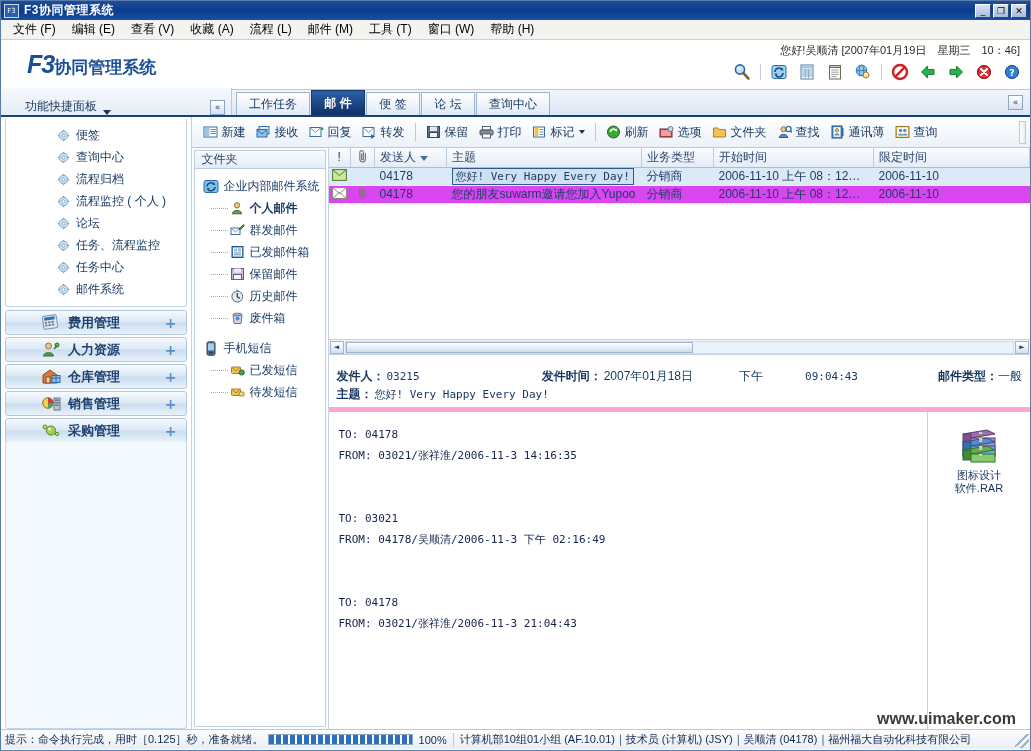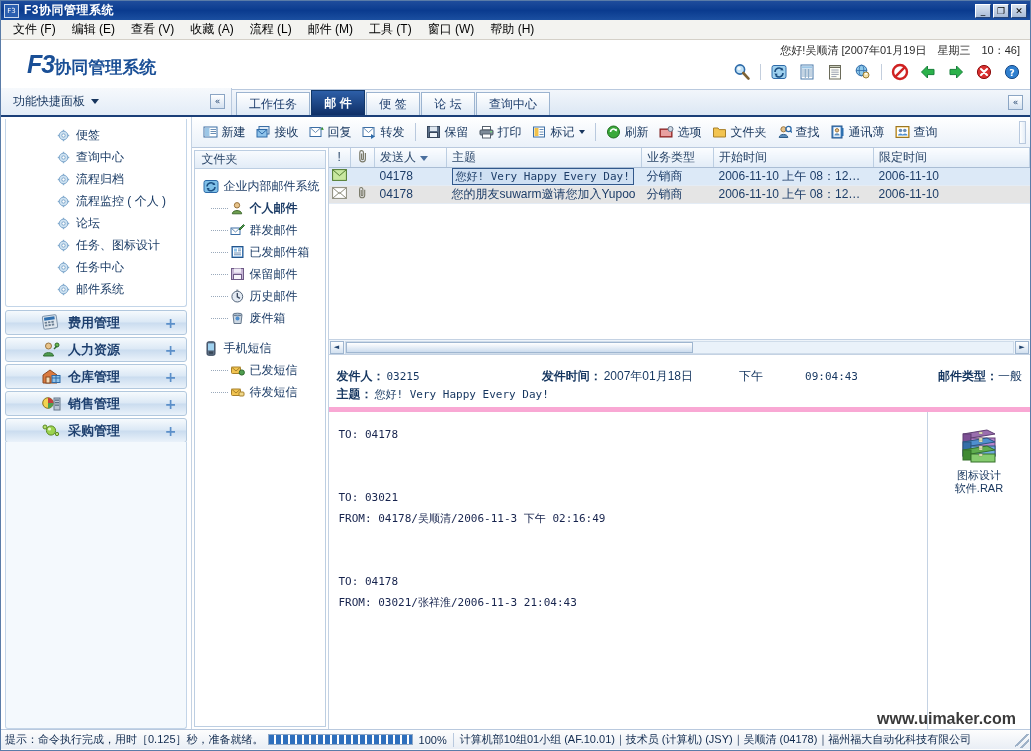--- a/index.html
+++ b/index.html
@@ -110,22 +110,22 @@
   .tabrow {
     height: 27px;
     background: linear-gradient(to bottom,#f2f6fb,#dce7f4);
     border-bottom: 2px solid #1b3f78;
     display: flex; align-items: flex-end;
     position: relative;
     box-sizing: border-box;
   }
   .panel-toggle-left {
     width: 231px; height: 27px;
-    display: flex; align-items: center;
-    padding-left: 12px;
+    display: flex; align-items: flex-end;
+    padding-left: 24px;
     box-sizing: border-box;
     background: linear-gradient(to bottom,#f6f9fc,#e3ecf7);
     border-right: 1px solid #b9c9de;
   }
   .panel-toggle-left .lbl { font-size: 12px; color:#16355e; }
   .caret-down {
     margin-left: 6px;
     width: 0;height: 0;
     border-left: 4px solid transparent;
     border-right: 4px solid transparent;
@@ -238,21 +238,21 @@
     border-top: none;
     background: #f4f9fd;
     border-radius: 0 0 3px 3px;
     margin-top: -3px;
   }
 
   
   .center-col {
     flex: 1;
     display: flex; flex-direction: column;
-    background:#e5e5e5;
+    background:#d946ef;
   }
   .toolbar {
     height: 31px;
     background: linear-gradient(to bottom,#ffffff,#eaf1f9);
     border-bottom: 1px solid #b9c9de;
     display: flex; align-items: center;
     padding-left: 6px;
     box-sizing: border-box;
     position: relative;
   }
@@ -706,21 +706,21 @@
                 <circle cx="6.5" cy="6.5" r="4.3" fill="#cfe3f2" stroke="#7fa8cd"></circle>
                 <circle cx="6.5" cy="6.5" r="1.7" fill="#ffffff" stroke="#7fa8cd"></circle>
                 <g stroke="#7fa8cd" stroke-width="1.4">
                   <line x1="6.5" y1="0.8" x2="6.5" y2="2.4"></line>
                   <line x1="6.5" y1="10.6" x2="6.5" y2="12.2"></line>
                   <line x1="0.8" y1="6.5" x2="2.4" y2="6.5"></line>
                   <line x1="10.6" y1="6.5" x2="12.2" y2="6.5"></line>
                 </g>
               </svg>
             </span>
-          <span class="slabel">任务、图标设计</span>
+          <span class="slabel">任务、流程监控</span>
         </div>
         <div class="sub-item">
           <span class="sicon">
               <svg width="13" height="13" viewBox="0 0 13 13">
                 <circle cx="6.5" cy="6.5" r="4.3" fill="#cfe3f2" stroke="#7fa8cd"></circle>
                 <circle cx="6.5" cy="6.5" r="1.7" fill="#ffffff" stroke="#7fa8cd"></circle>
                 <g stroke="#7fa8cd" stroke-width="1.4">
                   <line x1="6.5" y1="0.8" x2="6.5" y2="2.4"></line>
                   <line x1="6.5" y1="10.6" x2="6.5" y2="12.2"></line>
                   <line x1="0.8" y1="6.5" x2="2.4" y2="6.5"></line>
@@ -1220,20 +1220,21 @@
             </div>
             <div class="dh-row">
               <span class="dh-lbl">主题：</span>
               <span class="dh-val">您好! Very Happy Every Day!</span>
             </div>
           </div>
 
           <div class="detail-body">
             <div class="mail-body">
               <div>TO: 04178</div>
+              <div>FROM: 03021/张祥淮/2006-11-3 14:16:35</div>
               <div class="blank"></div>
               <div class="blank"></div>
               <div>TO: 03021</div>
               <div>FROM: 04178/吴顺清/2006-11-3 下午 02:16:49</div>
               <div class="blank"></div>
               <div class="blank"></div>
               <div>TO: 04178</div>
               <div>FROM: 03021/张祥淮/2006-11-3 21:04:43</div>
             </div>
             <div class="attach-pane">

